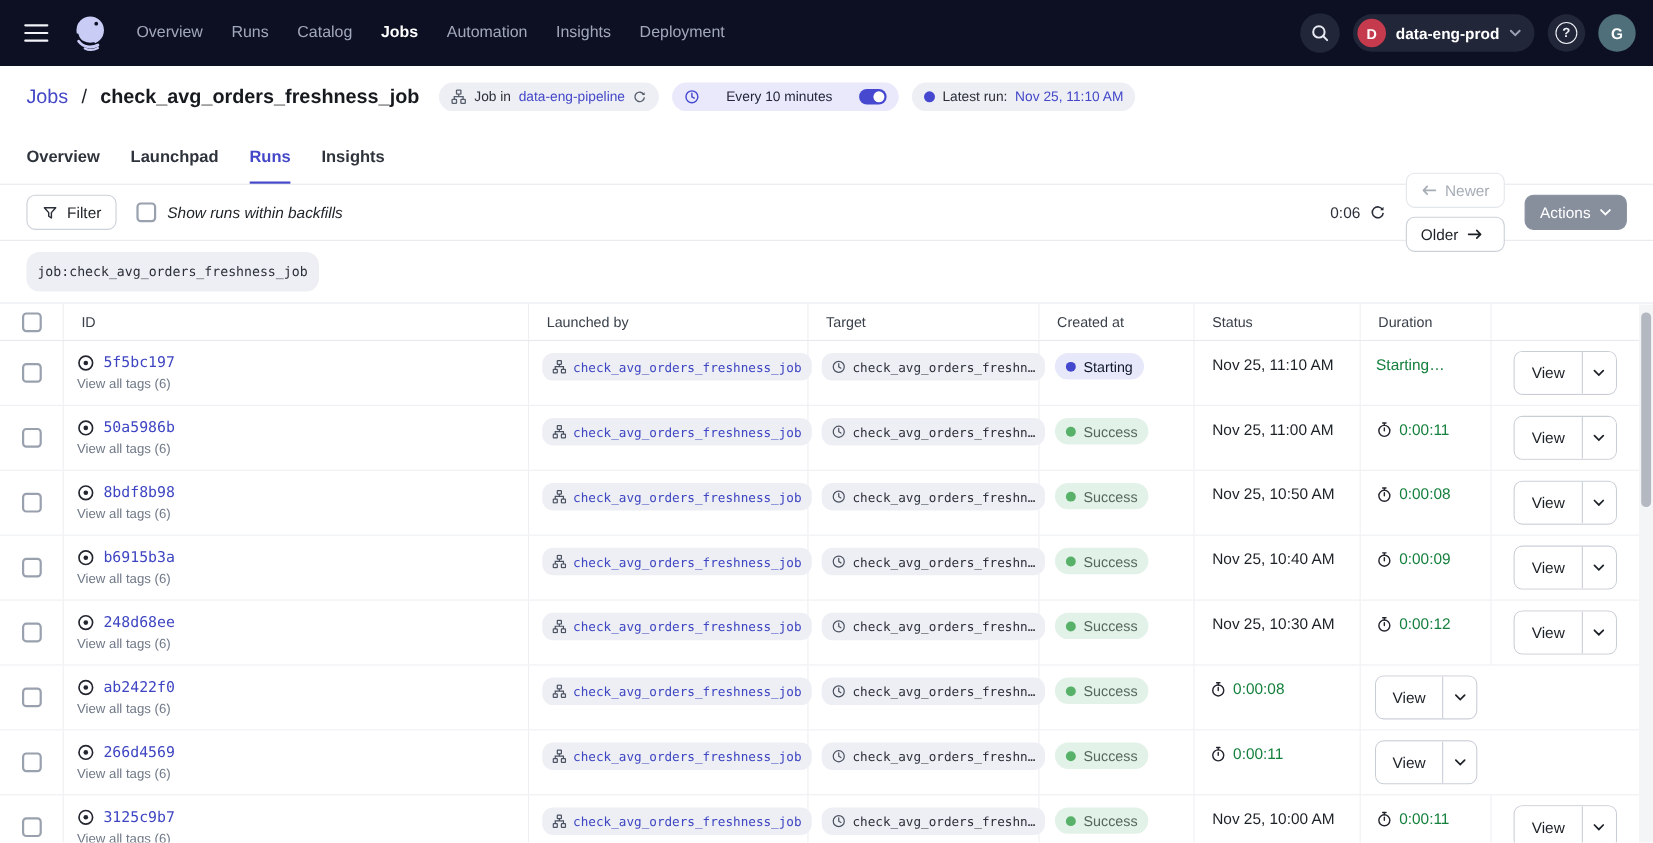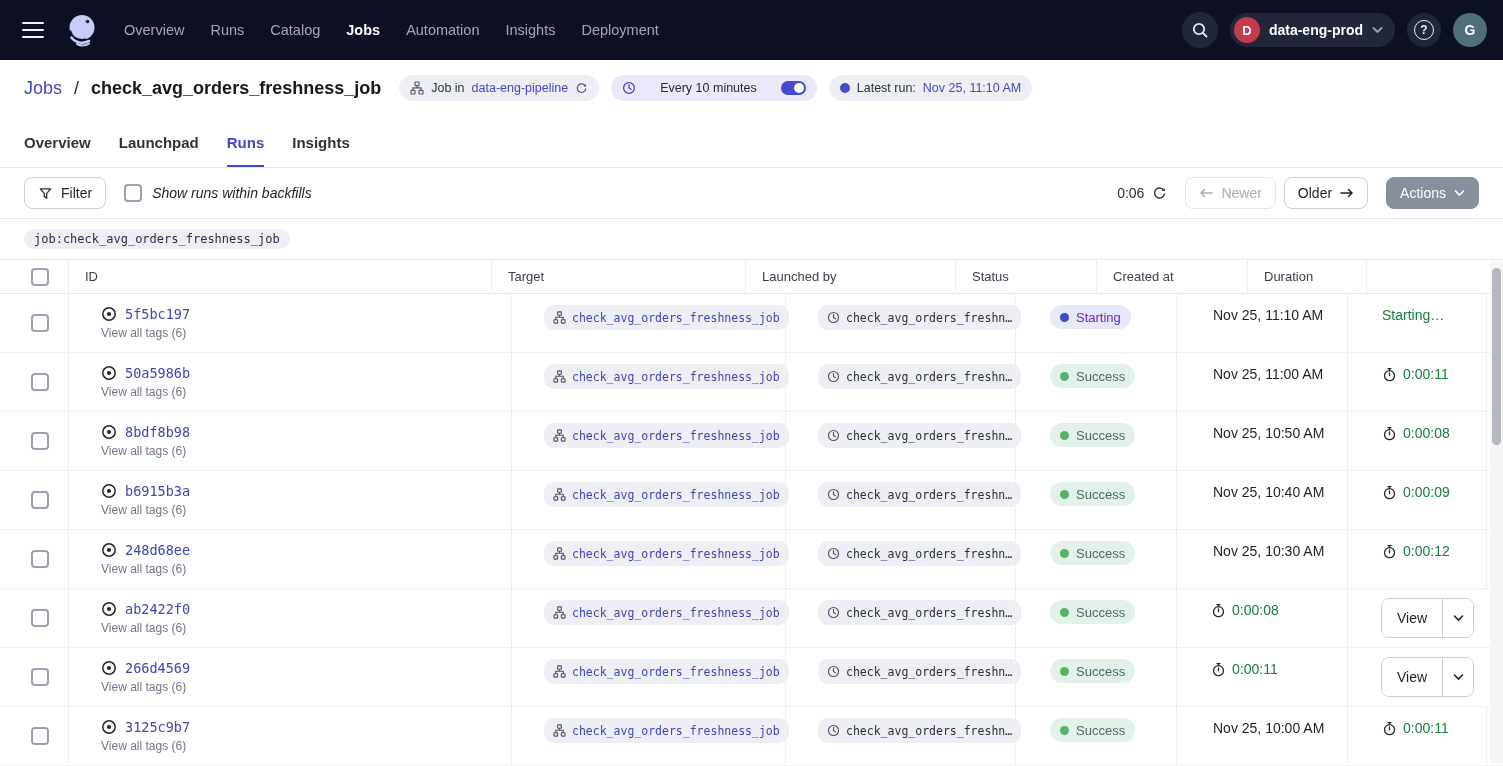--- a/index.html
+++ b/index.html
@@ -42,48 +42,48 @@
 
   
   .toolbar { display:flex; align-items:center; padding:10px 24px; border-bottom:1px solid #E7E9EE; height:51px; }
   .btn { display:inline-flex; align-items:center; gap:8px; border:1px solid #CBD1D8; background:#fff; border-radius:8px; height:32px; padding:0 13px; font-size:14px; font-weight:500; color:#1C2127; cursor:pointer; font-family:inherit; }
   .btn.disabled { border-color:#E3E6EA; color:#A6ADB6; cursor:default; }
   .btn.dark { background:#878F9D; border-color:#878F9D; color:#fff;text-align:center; }
   .checkbox { width:18px; height:18px; border:2px solid #99A1AE; border-radius:4px; background:#fff; cursor:pointer; }
   .bf-label { font-size:14px; margin-left:10px;font-style:italic; }
   .toolbar .spacer { flex:1; }
   .countdown { font-size:14px; color:#2B2F39; display:flex; align-items:center; gap:8px; margin-right:18px; }
-  .nav-btns { display:flex; gap:8px; margin-right:18px; }
+  .nav-btns { display:flex; gap:8px; margin-right:18px;flex-direction:column; }
 
   
   .tag-row { padding:10px 24px 10px 24px; }
-  .tag-pill { display:inline-flex; align-items:center; background:#EDEFF4; border-radius:12px; height:20px; padding:0 10px; font-family:"DejaVu Sans Mono", monospace; font-size:12px; color:#2B2F39; }
+  .tag-pill { display:inline-flex; align-items:center; background:#EDEFF4; border-radius:12px; height:36px; padding:0 10px; font-family:"DejaVu Sans Mono", monospace; font-size:12px; color:#2B2F39; }
 
   
   .table-area { position:relative; border-top:1px solid #E7E9EE; }
-  .grid { display:grid; grid-template-columns:58px 423px 254px 210px 141px 151px 119px 134px;padding-left:11px; }
+  .grid { display:grid; grid-template-columns:58px 423px 254px 210px 141px 151px 119px 134px; }
   .thead { height:34px; border-bottom:1px solid #E7E9EE; }
   .th { display:flex; align-items:center; padding-left:16px; font-size:13px; color:#3A414B; border-right:1px solid #EEEFF2; }
   .th.first { justify-content:center; padding-left:0; }
   .th.last { border-right:none; }
-  .trow { height:59px; border-bottom:1px solid #EEEFF2;gap:20px; }
+  .trow { height:59px; border-bottom:1px solid #EEEFF2; }
   .cell { border-right:1px solid #EEEFF2; display:flex; align-items:flex-start; }
   .c-check { justify-content:center; align-items:center; }
   .c-id { flex-direction:column; justify-content:center; padding-left:12px; border-right-color:#EEEFF2; }
   .id-line { display:flex; align-items:center; gap:8px; }
   .run-id { font-family:"DejaVu Sans Mono", monospace; font-size:13.5px; color:#3E45C2; text-decoration:none; cursor:pointer; }
   .tags-link { font-size:12px; color:#6F7887; margin-top:4px; cursor:pointer; }
   .c-target, .c-launched { padding:11px 0 0 12px; }
   .cell-pill { display:inline-flex; align-items:center; gap:6px; background:#EDEFF4; border-radius:10px; height:25px; padding:0 9px; font-family:"DejaVu Sans Mono", monospace; font-size:11.5px; }
   .cell-pill .p-link { color:#3E45C2; cursor:pointer; }
   .cell-pill .p-text { color:#2B2F39; }
   .c-status { padding:11px 0 0 14px; }
   .status-pill { display:inline-flex; align-items:center; gap:7px; border-radius:12px; height:24px; padding:0 10px; font-size:13px; }
   .status-pill .dot { width:9px; height:9px; border-radius:50%; }
-  .status-pill.starting { background:#E7E8FA; color:#6d28d9; }
+  .status-pill.starting { background:#E7E8FA; color:#0f172a; }
   .status-pill.starting .dot { background:#4347CE; }
   .status-pill.success { background:#E3F2E8; color:#53685B; }
   .status-pill.success .dot { background:#57B169; }
   .c-created { padding:13px 0 0 16px; font-size:14px; color:#1C2127; }
   .c-duration { padding:13px 0 0 14px; font-size:14px; color:#15803d; gap:6px; align-items:flex-start; }
   .c-duration svg { margin-top:1px; }
   .c-actions { border-right:none; justify-content:center; align-items:center; }
   .split-btn { display:flex; height:40px; border:1px solid #C9CED6; border-radius:8px; overflow:hidden; background:#fff; }
   .split-main { padding:0 15px; font-size:14px; color:#1C2127; display:flex; align-items:center; cursor:pointer; background:#fff; border:none; font-family:inherit; }
   .split-caret { width:31px; display:flex; align-items:center; justify-content:center; border-left:1px solid #C9CED6; cursor:pointer; background:#fff; border-top:none; border-right:none; border-bottom:none; }
@@ -223,24 +223,24 @@
 <div class="tag-row">
   <span class="tag-pill">job:check_avg_orders_freshness_job</span>
 </div>
 
 <div class="table-area">
   <div class="grid thead">
     <div class="th first">
         <div class="checkbox"></div>
       </div>
     <div class="th">ID</div>
+    <div class="th">Launched by</div>
     <div class="th">Target</div>
-    <div class="th">Launched by</div>
+    <div class="th">Created at</div>
     <div class="th">Status</div>
-    <div class="th">Created at</div>
     <div class="th">Duration</div>
     <div class="th last"></div>
   </div>
 
   <div id="rows">
 
       <div class="grid trow">
         <div class="cell c-check">
           <div class="checkbox"></div>
         </div>

